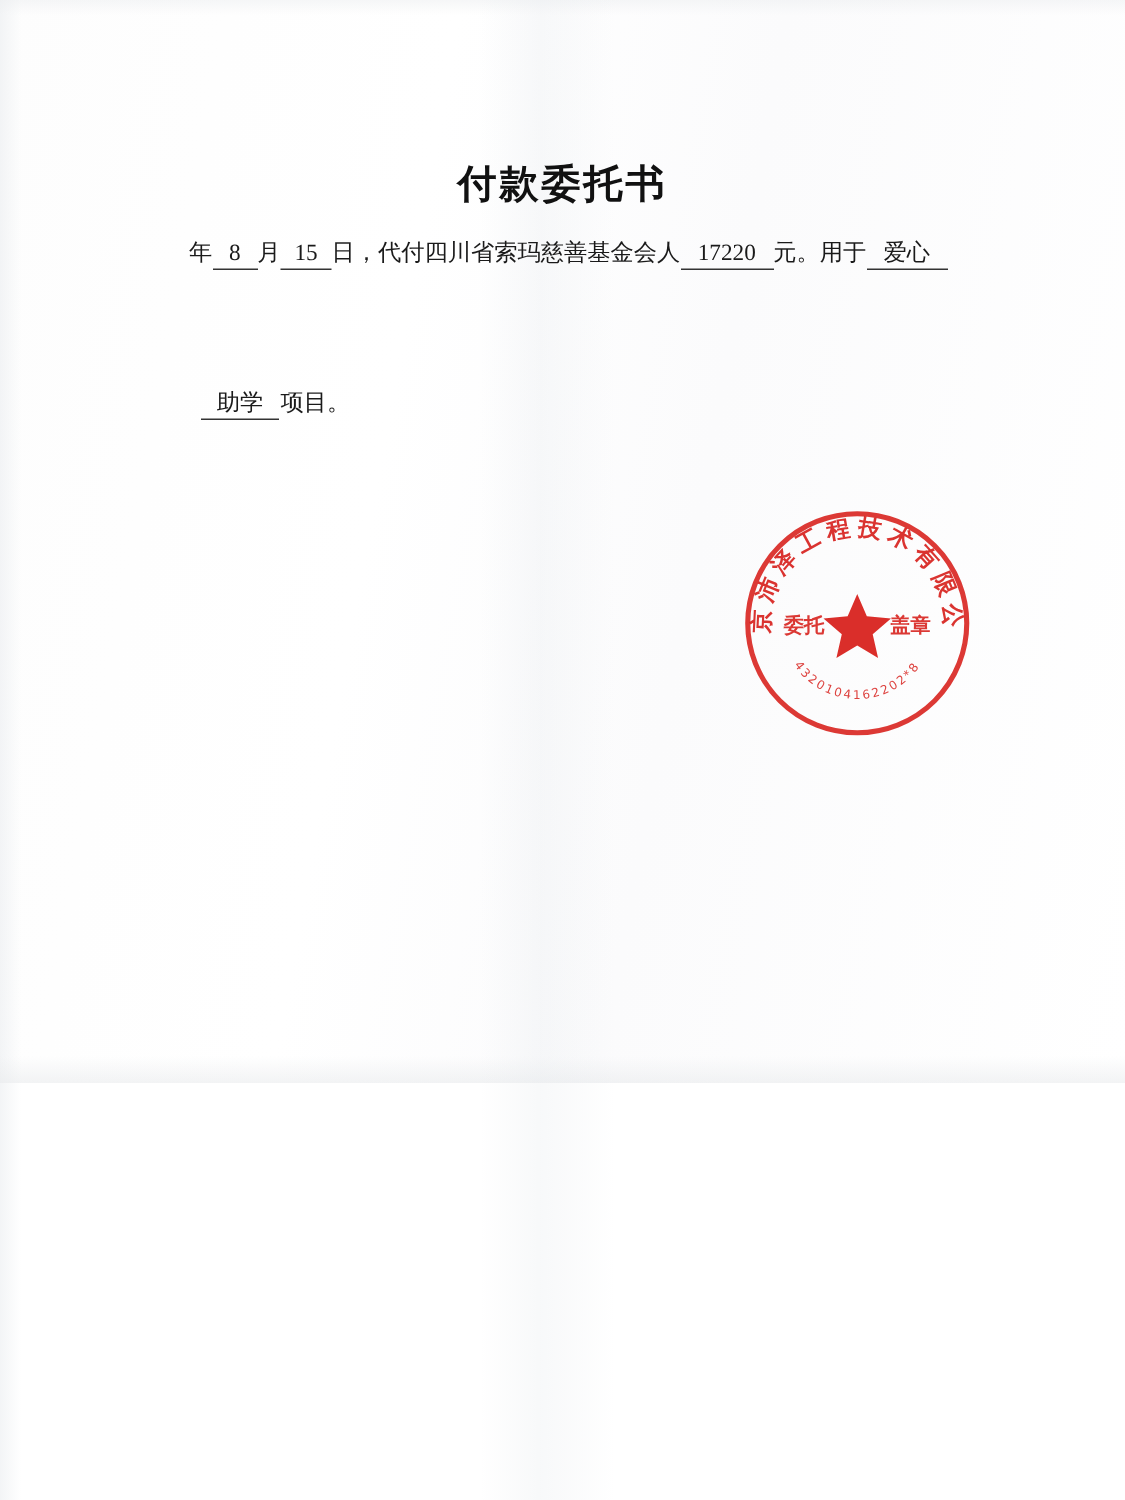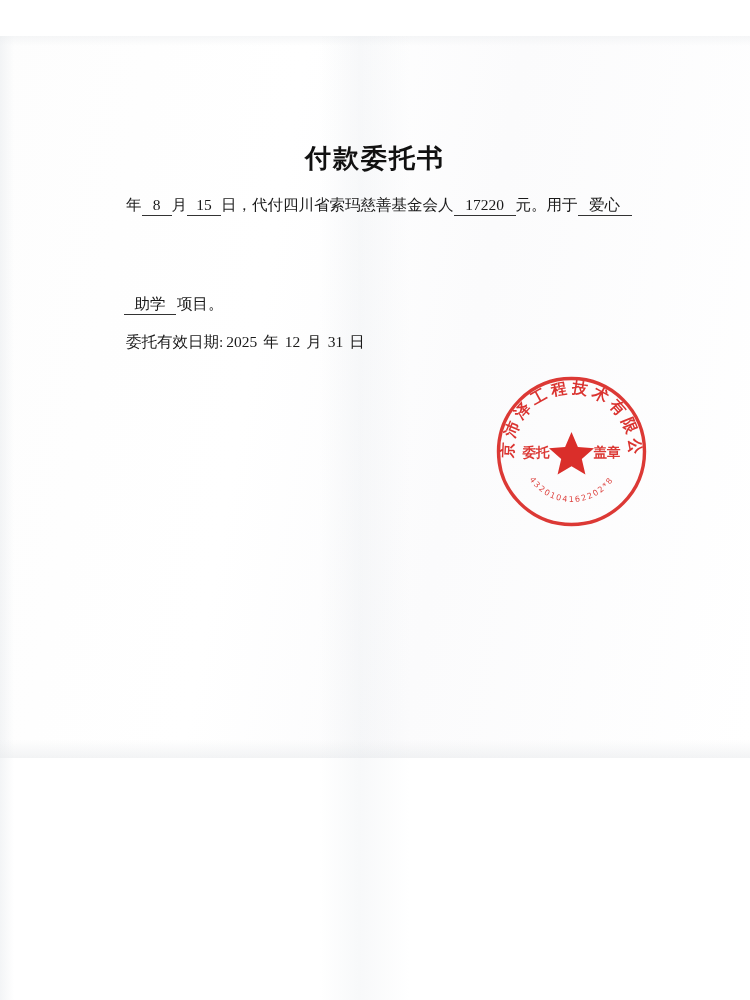--- a/index.html
+++ b/index.html
@@ -12,21 +12,20 @@
     background: #ffffff;
     font-family: "Liberation Serif", serif;
     color: #1a1a1a;
     overflow: hidden;
   }
   .page {
     position: relative;
     width: 750px;
     height: 722px;
     background: linear-gradient(100deg, #fdfdfd 0%, #ffffff 35%, #fbfbfc 60%, #ffffff 100%);
-    margin-top: 36px;
   }
   
   .scan-edge-left {
     position: absolute;
     left: 0; top: 0;
     width: 14px; height: 1000px;
     background: linear-gradient(90deg, #e9ecef 0%, rgba(255,255,255,0) 100%);
     opacity: .55;
   }
   .scan-edge-top {
@@ -142,27 +141,24 @@
   <div class="body-block">
 
 
 
     <div class="line">
       <span>年</span><span class="fill num" style="width:22px">8</span><span>月</span><span class="fill num" style="width:26px">15</span><span>日，代付四川省索玛慈善基金会人</span><span class="fill num" style="width:54px">17220</span><span>元。用于</span><span class="fill" style="width:46px">爱心</span>
     </div>
 
   </div>
 
-  <div style="position:absolute;left:124px;top:258px;font-size:15.5px;white-space:nowrap;">
+  <div style="position:absolute;left:134px;top:258px;font-size:15.5px;white-space:nowrap;">
     <span class="fill" style="width:44px">助学</span><span class="nofill">项目。</span>
   </div>
 
-  <div class="valid-line">
-    <span>委托有效日期:</span><span class="v">2025</span><span class="v">年</span><span class="v">12</span><span class="v">月</span><span class="v">31</span><span class="v">日</span>
-  </div>
 
   <div class="seal">
     <svg width="155" height="155" viewBox="0 0 155 155" xmlns="http://www.w3.org/2000/svg">
       <defs>
         <path id="arcTop" d="M 19,77.5 A 58.5,58.5 0 0 1 136,77.5" fill="none"></path>
         <path id="arcBottom" d="M 27,77.5 A 50.5,50.5 0 0 0 128,77.5" fill="none"></path>
       </defs>
       <circle cx="77.5" cy="77.5" r="73" fill="none" stroke="#d8231f" stroke-width="3.4" opacity="0.9"></circle>
       <text font-family="DejaVu Sans, sans-serif" font-size="15.5" font-weight="bold" fill="#d8231f" letter-spacing="4.2" opacity="0.92">
         <textPath href="#arcTop" startOffset="50%" text-anchor="middle">南京沛泽工程技术有限公司</textPath>

